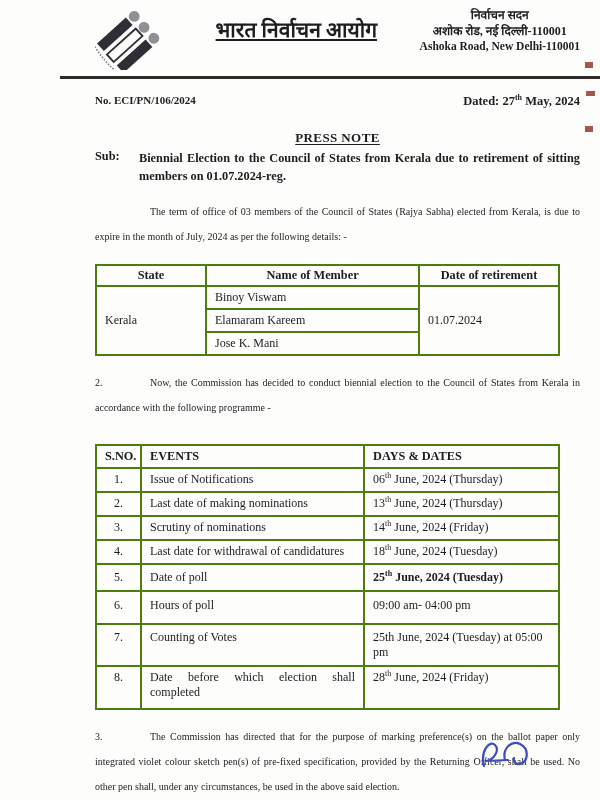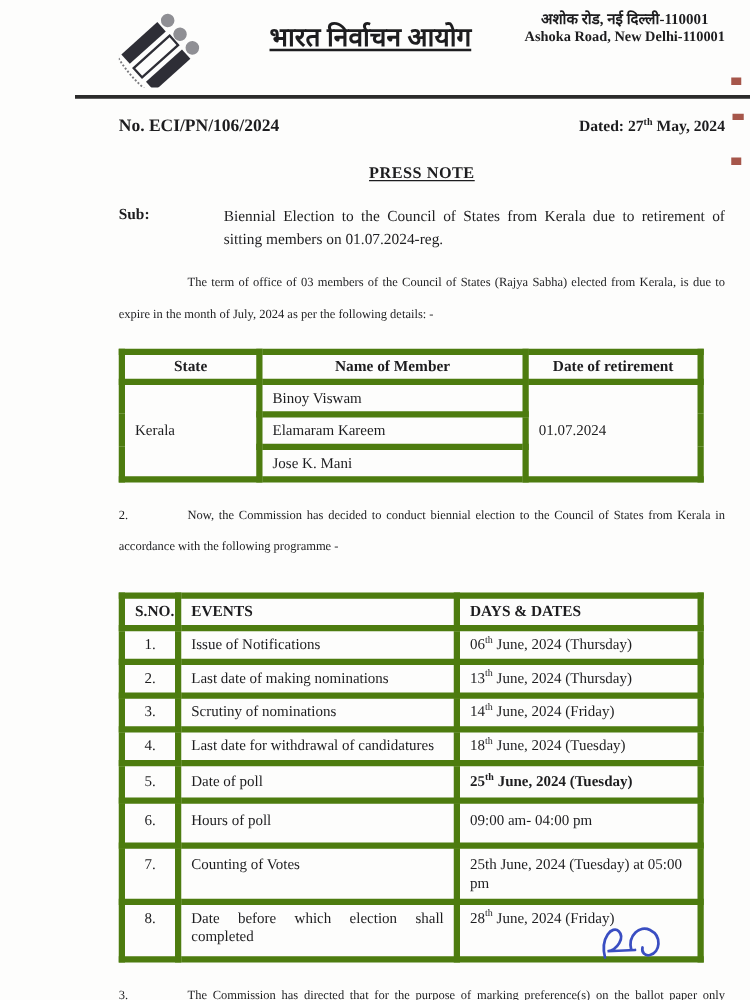--- a/index.html
+++ b/index.html
@@ -22,47 +22,47 @@
   .org-en { font-size: 15.5px; font-weight: 700; line-height: 19px; }
   .addr-block { flex: 0 0 auto; text-align: center; padding-top: 1px; max-width: 190px; }
   .addr-block div { font-weight: 700; }
   .addr-hi { font-size: 12px; line-height: 16px; }
   .addr-en { font-size: 11.5px; line-height: 15px; }
 
   .rule { height: 2.5px; background: #2b2b2b; margin: 6px 0 0 60px; }
 
   
   .ref-row { display: flex; justify-content: space-between; margin-top: 9px; }
-  .ref-no { font-size: 14px; font-weight: 700; }
+  .ref-no { font-size: 11px; font-weight: 700; }
   .dated { font-size: 12.5px; font-weight: 700; }
 
   
   .press-note { text-align: center; margin-top: 19px; }
   .press-note span {
     font-size: 13px; font-weight: 700; letter-spacing: .4px;
     text-decoration: underline; text-underline-offset: 2px;
   }
-  .subject { display: flex; margin-top: 17px; gap: 40px; }
+  .subject { display: flex; margin-top: 3px; }
   .subject-label { font-size: 12.3px; font-weight: 700; flex: 0 0 44px; }
   .subject-text {
-    font-size: 12.3px; font-weight: 400; line-height: 18px;
+    font-size: 12.3px; font-weight: 700; line-height: 18px;
     text-align: justify; flex: 1 1 auto;
   }
 
   
   .body-p {
     font-size: 10px; line-height: 25px; text-align: justify;
     margin-top: 14px;
   }
   .indent-first { text-indent: 55px; }
   .para-num { display: inline-block; width: 55px; text-indent: 0; }
 
   
   table { border-collapse: collapse; table-layout: fixed; margin-top: 15px; }
-  th, td { border: 5px solid #4d7c0f; font-size: 12px; }
+  th, td { border: 2px solid #4d7c0f; font-size: 12px; }
   th { font-weight: 700; }
 
   .members { width: 463px; }
   .members col.c-state { width: 110px; }
   .members col.c-name  { width: 213px; }
   .members col.c-date  { width: 140px; }
   .members th { text-align: center; padding: 2px 4px; font-size: 12.3px; }
   .members td { padding: 3px 8px; line-height: 15px; height: 21px; }
   .members .cell-center { text-align: left; vertical-align: middle; }
 
@@ -106,20 +106,21 @@
             <circle cx="71" cy="38" r="7" fill="#8f8f94"></circle>
             <circle cx="71" cy="57" r="7" fill="#8f8f94"></circle>
             <path d="M8 10 Q2 38 8 66" fill="none" stroke="#7a7a7e" stroke-width="2" stroke-dasharray="2 2"></path>
           </g>
         </svg>
       </div>
       <div class="org-block">
         <div class="org-hi">भारत निर्वाचन आयोग</div>
       </div>
       <div class="addr-block">
+        <div class="addr-hi">निर्वाचन सदन</div>
         <div class="addr-hi">अशोक रोड, नई दिल्ली-110001</div>
         <div class="addr-en">Ashoka Road, New Delhi-110001</div>
       </div>
     </div>
   </div>
 
   <div class="rule"></div>
 
   <div class="content">
 

